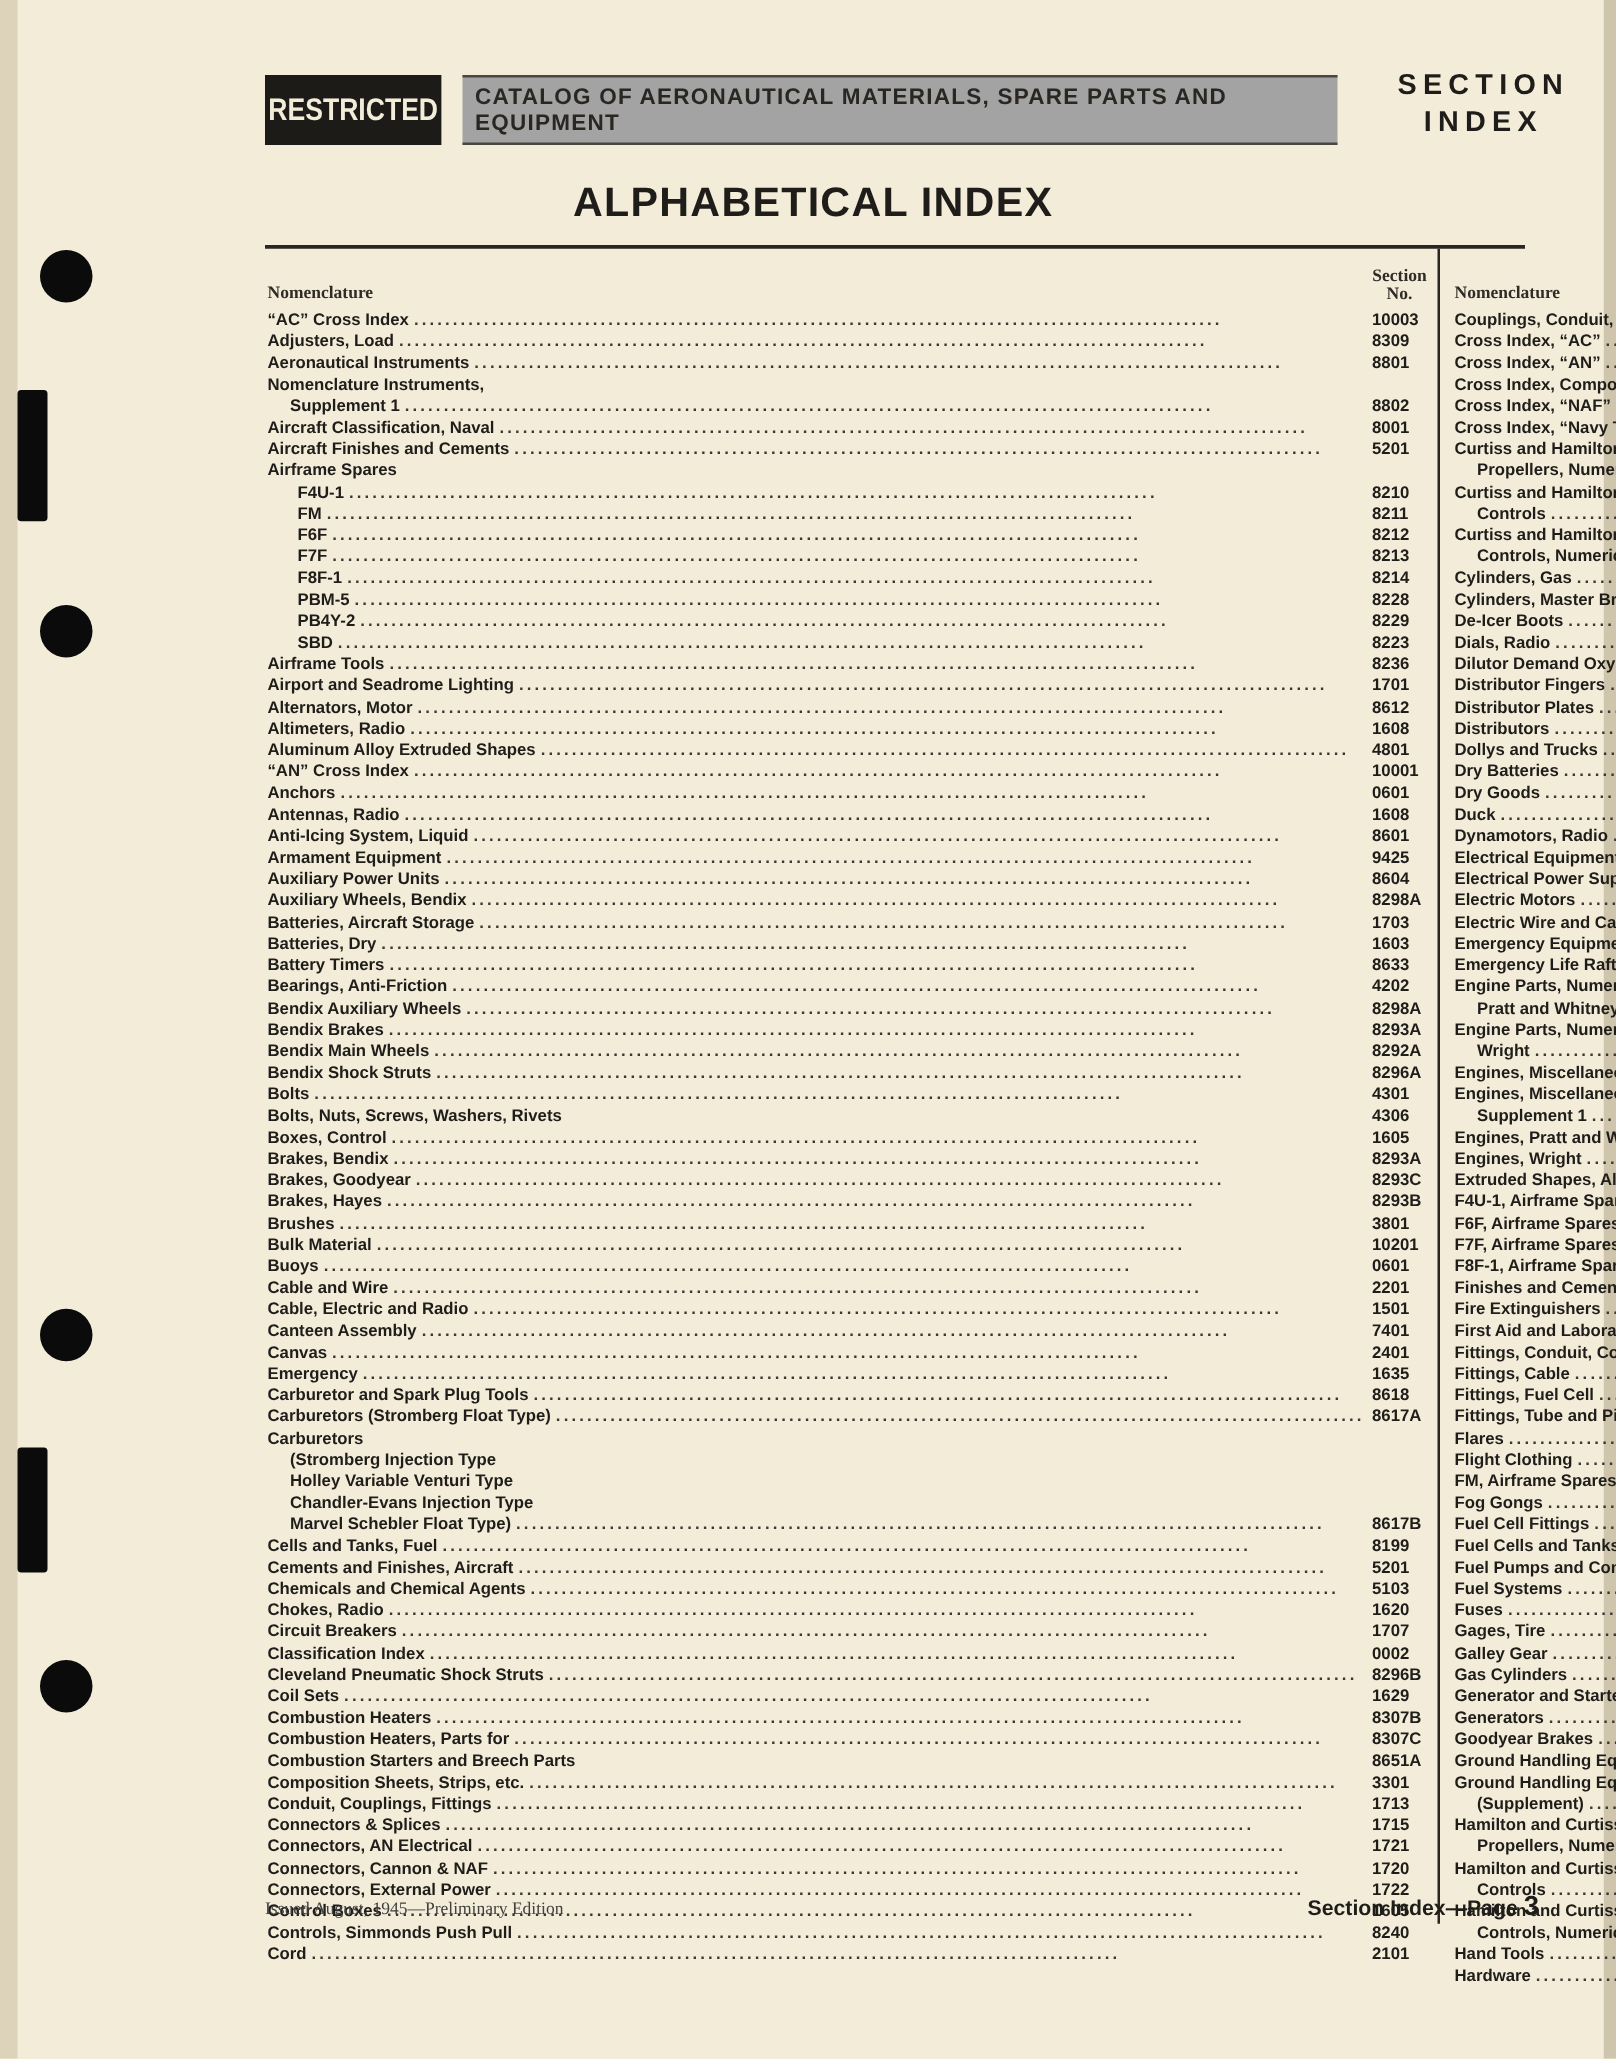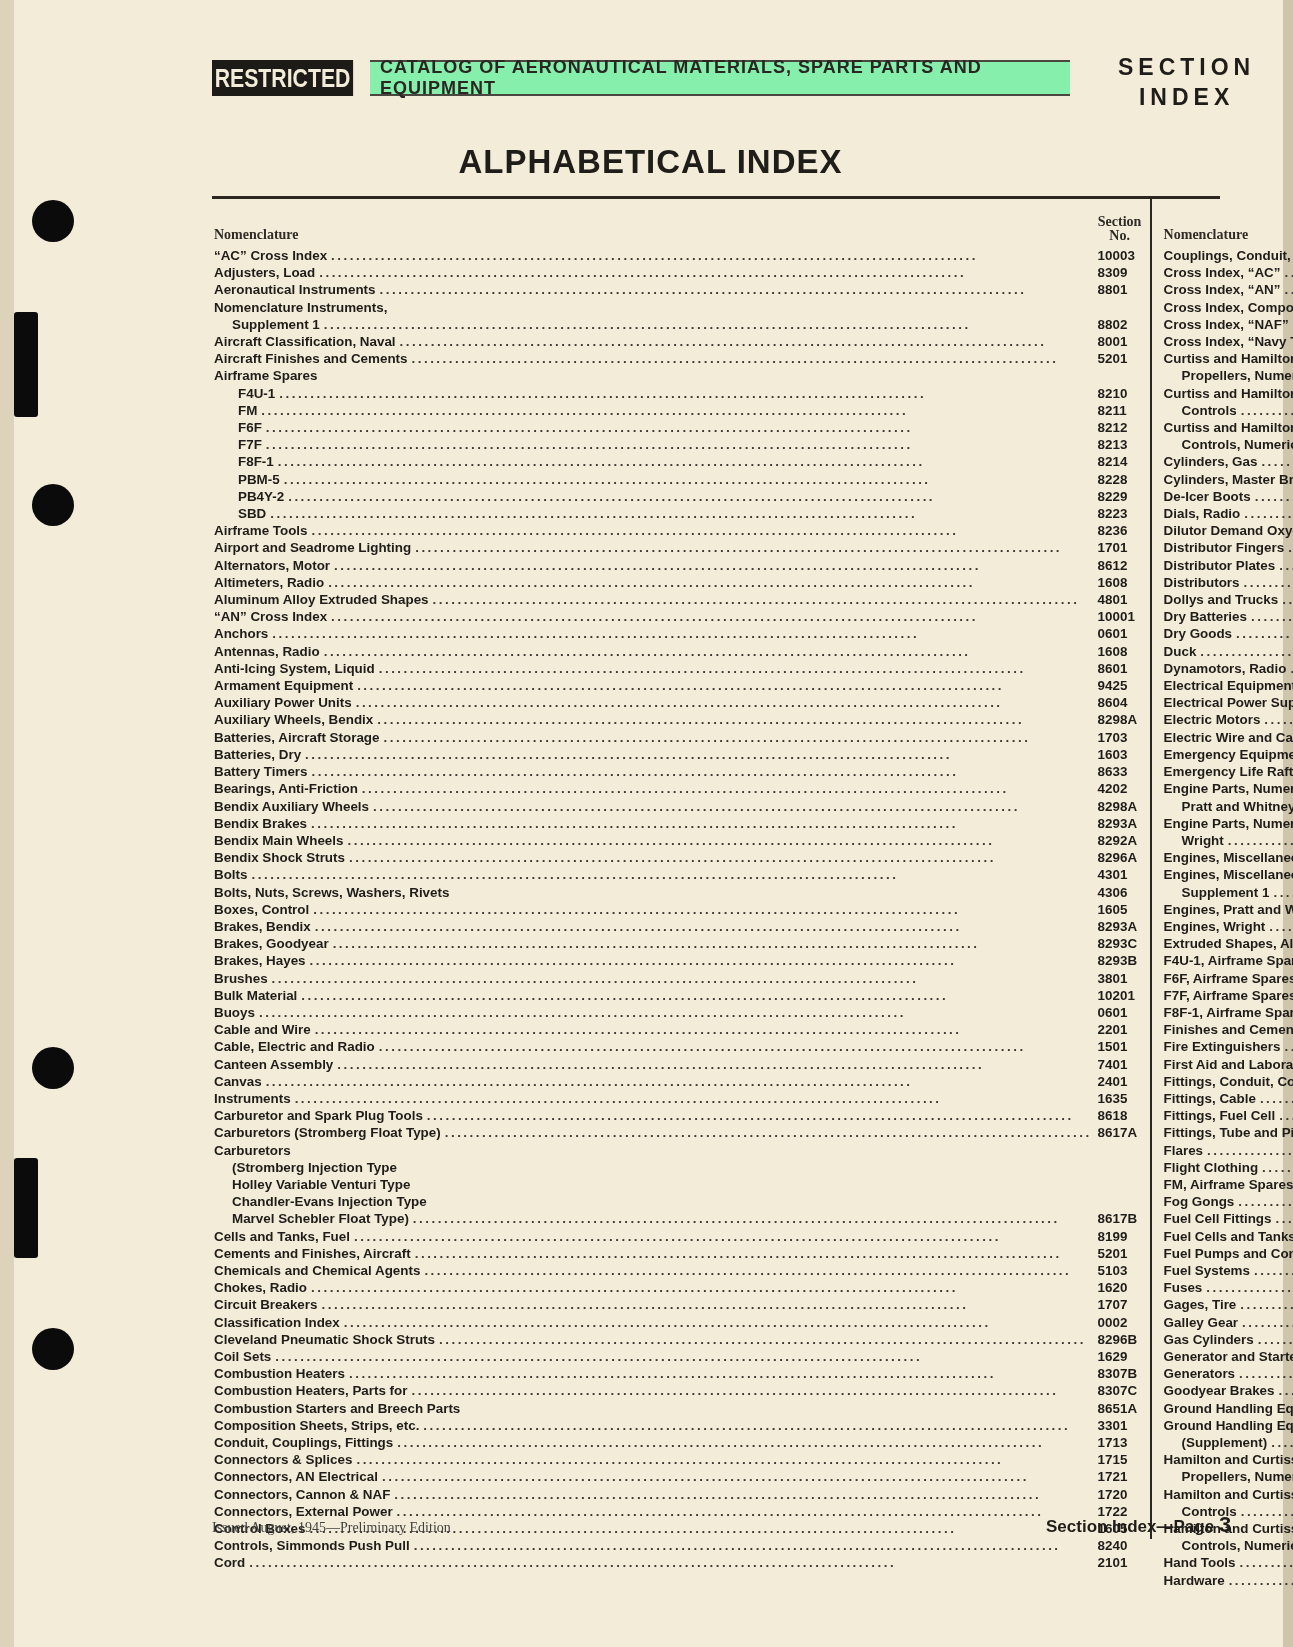--- a/index.html
+++ b/index.html
@@ -7,30 +7,30 @@
     width: 1293px; height: 1647px; position: relative; overflow: hidden;
     background: #f3ecd9;
     font-family: "Liberation Sans", "DejaVu Sans", sans-serif;
     color: #1f1d1a;
   }
   .page-edge { position: absolute; left: 0; top: 0; width: 14px; height: 1647px; background: #ddd3bb; }
   .page-right-edge { position: absolute; right: 0; top: 0; width: 10px; height: 1647px; background: #cfc5ac; }
   .binder-hole { position: absolute; left: 32px; width: 42px; height: 42px; border-radius: 50%; background: #0b0b0b; }
   .binder-tab { position: absolute; left: 14px; width: 24px; background: #0b0b0b; border-radius: 3px; }
 
-  .header-bar { position: absolute; left: 212px; top: 60px; height: 36px; display: flex; align-items: stretch; }
+  .header-bar { position: absolute; left: 212px; top: 60px; height: 56px; display: flex; align-items: stretch; }
   .restricted-label {
     background: #1d1b18; color: #f3ecd9; font-weight: bold; font-size: 25px;
     padding: 0 8px; display: flex; align-items: center; letter-spacing: 0px;
     font-family: "Liberation Sans Narrow", "Liberation Sans", sans-serif; transform: scaleX(0.85); transform-origin: left;
     width: 150px; justify-content: center;
   }
   .catalog-title {
     margin-left: -8px;
-    background: #86efac; border-top: 2px solid #4a4640; border-bottom: 2px solid #4a4640;
+    background: #a3a3a3; border-top: 2px solid #4a4640; border-bottom: 2px solid #4a4640;
     font-size: 18px; display: flex; align-items: center; padding: 0 10px; letter-spacing: 1px;
     width: 680px; color: #2a2723; font-weight: bold;
   }
   .section-index {
     position: absolute; left: 1118px; top: 52px; text-align: center; font-weight: bold; font-size: 23px;
     letter-spacing: 5px; line-height: 30px; color: #1f1d1a;
   }
   .main-title {
     position: absolute; left: 0; top: 143px; width: 1211px; text-align: center;
     font-size: 33px; font-weight: bold; letter-spacing: 1px; padding-left: 90px; box-sizing: border-box;
@@ -325,21 +325,21 @@
         <span class="name">Canteen Assembly</span>
         <span class="dots"></span>
         <span class="num">7401</span>
       </div>
       <div class="entry">
         <span class="name">Canvas</span>
         <span class="dots"></span>
         <span class="num">2401</span>
       </div>
       <div class="entry">
-        <span class="name">Instruments</span>
+        <span class="name">Emergency</span>
         <span class="dots"></span>
         <span class="num">1635</span>
       </div>
       <div class="entry">
         <span class="name">Carburetor and Spark Plug Tools</span>
         <span class="dots"></span>
         <span class="num">8618</span>
       </div>
       <div class="entry">
         <span class="name">Carburetors (Stromberg Float Type)</span>

